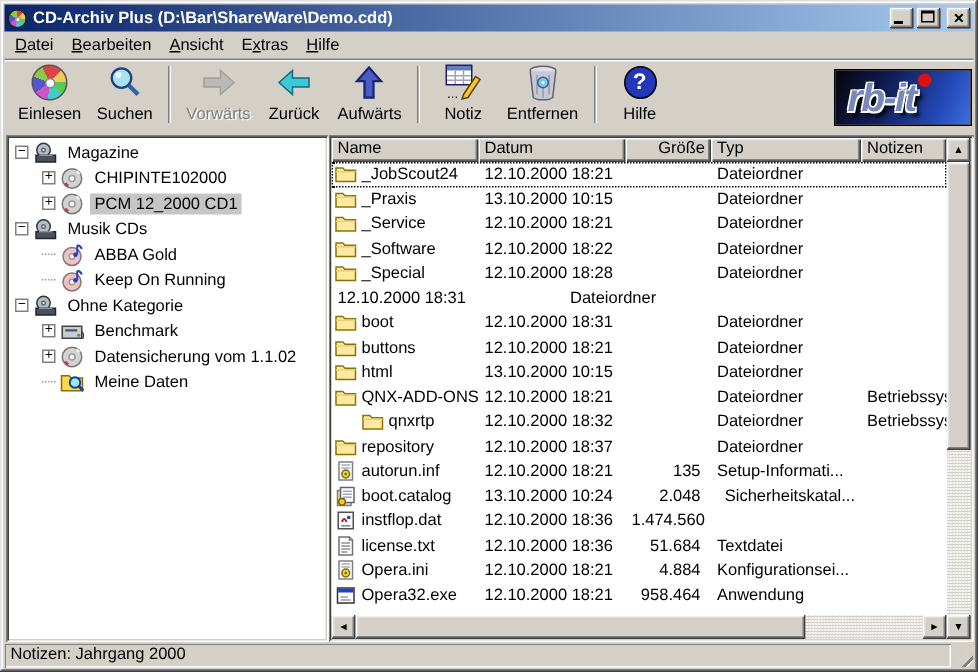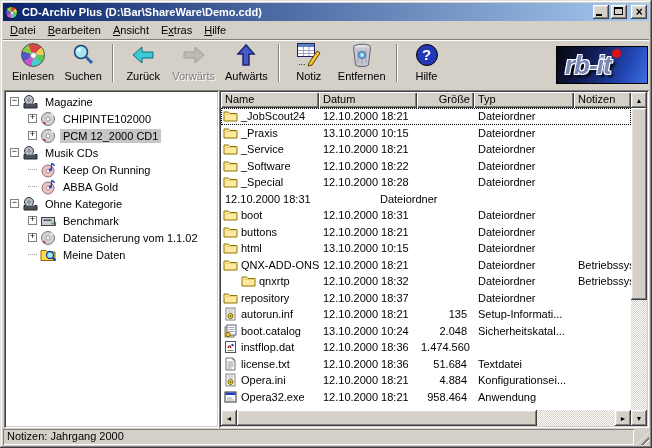--- a/index.html
+++ b/index.html
@@ -136,35 +136,35 @@
         <span class="ic">
           <svg width="24" height="24">
             <circle cx="10" cy="9" r="6.5" fill="#A8E4F0" stroke="#204080" stroke-width="1.5"></circle>
             <circle cx="8" cy="7" r="2" fill="#E6FAFF"></circle>
             <line x1="15" y1="14" x2="21" y2="20" stroke="#2C64B0" stroke-width="3"></line>
           </svg>
         </span>
         <span>Suchen</span>
       </button>
       <div class="tsep"></div>
+      <button class="tbtn disabled">
+        <span class="ic" style="filter: grayscale(1) opacity(0.6);">
+          <svg width="24" height="24">
+            <polygon points="22,12 13,4 13,9 2,9 2,15 13,15 13,20" fill="#ACACAC" stroke="#7E7E7E"></polygon>
+          </svg>
+        </span>
+        <span>Vorwärts</span>
+      </button>
       <button class="tbtn">
         <span class="ic">
           <svg width="24" height="24">
             <polygon points="2,12 11,4 11,9 22,9 22,15 11,15 11,20" fill="#3FC8D8" stroke="#0E6E7E"></polygon>
           </svg>
         </span>
         <span>Zurück</span>
-      </button>
-      <button class="tbtn disabled">
-        <span class="ic" style="filter: grayscale(1) opacity(0.6);">
-          <svg width="24" height="24">
-            <polygon points="22,12 13,4 13,9 2,9 2,15 13,15 13,20" fill="#ACACAC" stroke="#7E7E7E"></polygon>
-          </svg>
-        </span>
-        <span>Vorwärts</span>
       </button>
       <button class="tbtn">
         <span class="ic">
           <svg width="24" height="24">
             <polygon points="12,2 4,11 9,11 9,22 15,22 15,11 20,11" fill="#4A5AC8" stroke="#18246E" stroke-width="1.5"></polygon>
           </svg>
         </span>
         <span>Aufwärts</span>
       </button>
       <div class="tsep"></div>
@@ -259,34 +259,34 @@
           <span class="stub"></span>
           <span class="ticon">
             <svg width="17" height="16">
               <circle cx="8" cy="9" r="6" fill="#E8C4C4" stroke="#907070"></circle>
               <circle cx="8" cy="9" r="1.8" fill="#fff" stroke="#b09090"></circle>
               <path d="M11.5 1.5 v6" stroke="#2040C0" stroke-width="1.3"></path>
               <circle cx="10.3" cy="7.8" r="1.5" fill="#2040C0"></circle>
               <path d="M11.5 1.5 q2.5 0.5 3 2.5" stroke="#2040C0" stroke-width="1.3" fill="none"></path>
             </svg>
           </span>
-          <span class="tlabel">Keep On Running</span>
+          <span class="tlabel">ABBA Gold</span>
         </div>
         <div class="trow" style="padding-left: 20px;">
           <span class="stub"></span>
           <span class="ticon">
             <svg width="17" height="16">
               <circle cx="8" cy="9" r="6" fill="#E8C4C4" stroke="#907070"></circle>
               <circle cx="8" cy="9" r="1.8" fill="#fff" stroke="#b09090"></circle>
               <path d="M11.5 1.5 v6" stroke="#2040C0" stroke-width="1.3"></path>
               <circle cx="10.3" cy="7.8" r="1.5" fill="#2040C0"></circle>
               <path d="M11.5 1.5 q2.5 0.5 3 2.5" stroke="#2040C0" stroke-width="1.3" fill="none"></path>
             </svg>
           </span>
-          <span class="tlabel">ABBA Gold</span>
+          <span class="tlabel">Keep On Running</span>
         </div>
         <div class="trow" style="padding-left: 2px;">
           <span class="expbox">−</span>
           <span class="ticon">
             <svg width="17" height="16">
               <circle cx="7" cy="6" r="4.5" fill="#B8BCC4" stroke="#30363E"></circle>
               <circle cx="7" cy="6" r="1.2" fill="#fff" stroke="#666"></circle>
               <path d="M2 9.5 h13 v4.5 h-13 z" fill="#4A525C" stroke="#20262C"></path>
               <path d="M4 9.5 h9" stroke="#8A929C"></path>
             </svg>
@@ -536,21 +536,21 @@
                   <rect x="2" y="3" width="9" height="10" fill="#E8E4B0" stroke="#808060"></rect>
                   <rect x="4" y="1" width="9" height="10" fill="#fff" stroke="#606080"></rect>
                   <path d="M5.5 3.5 h6 M5.5 5.5 h6 M5.5 7.5 h6" stroke="#A0A8C0"></path>
                   <circle cx="5" cy="10.5" r="2.2" fill="#F0C830" stroke="#806000"></circle>
                 </svg>
               </span>
               <span>boot.catalog</span>
             </div>
             <div class="lcell" style="width: 98px;">13.10.2000 10:24</div>
             <div class="lcell right" style="width: 57px;">2.048</div>
-            <div class="lcell" style="width: 100px;">Sicherheitskatal...</div>
+            <div class="lcell" style="width: 100px; text-align: right;">Sicherheitskatal...</div>
             <div class="lcell fill"></div>
           </div>
           <div class="lrow">
             <div class="lcell name" style="width: 98px;">
               <span class="ficon">
                 <svg width="15" height="14">
                   <rect x="2.5" y="1.5" width="10" height="11" fill="#fff" stroke="#505050"></rect>
                   <path d="M5 8 q1.5 -4 3 0" stroke="#B02020" fill="none" stroke-width="1.4"></path>
                   <circle cx="9.5" cy="5" r="1.2" fill="#2040C0"></circle>
                   <path d="M4.5 10.5 h6" stroke="#808080"></path>

